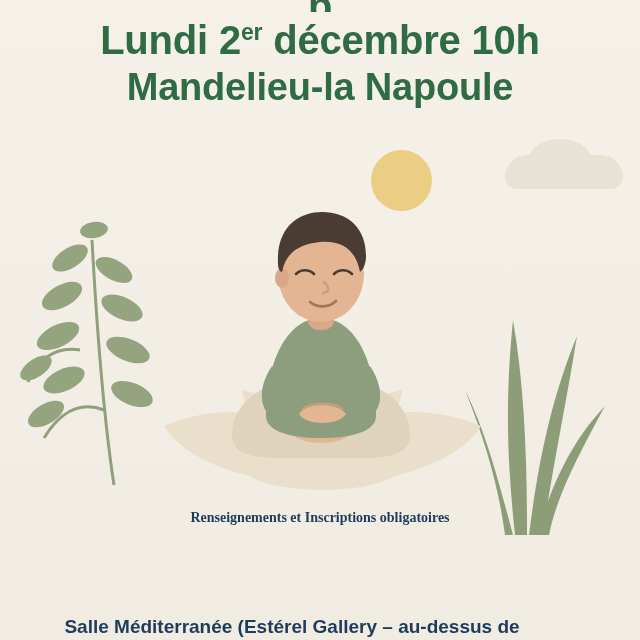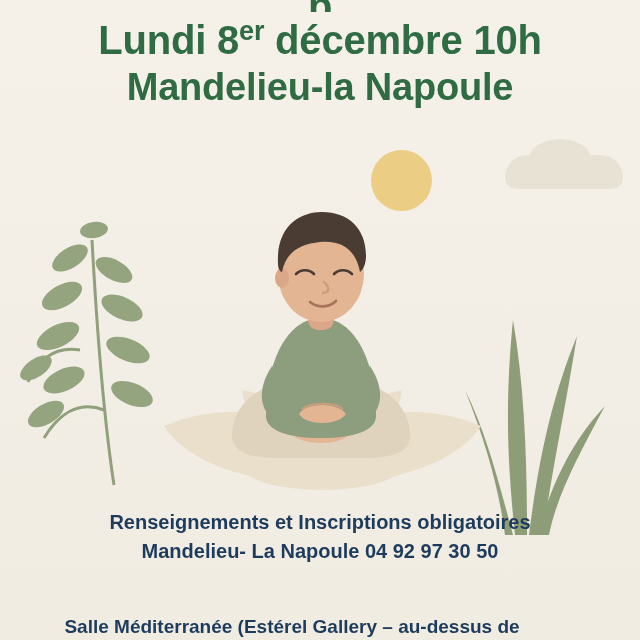--- a/index.html
+++ b/index.html
@@ -40,21 +40,21 @@
     font-size: 40px;
     height: 18px;
     overflow: hidden;
     line-height: 0.62;
   }
   .heading-1 {
     font-size: 40px;
     margin-top: 6px;
   }
   .heading-1 sup {
-    font-size: 27px;
+    font-size: 23px;
     vertical-align: super;
     line-height: 0;
   }
   .heading-2 {
     font-size: 38px;
     margin-top: 3px;
   }
 
   
   .sun {
@@ -119,22 +119,23 @@
     position: absolute;
     left: 0;
     top: 508px;
     width: 640px;
     text-align: center;
     z-index: 5;
   }
   .info-line {
     color: #1d3b5c;
     font-weight: bold;
-    font-size: 20px;
+    font-size: 14px;
     line-height: 1.45;
+    font-family: Liberation Serif, serif;
   }
   .venue-block {
     position: absolute;
     left: 0;
     top: 614px;
     width: 584px;
     text-align: center;
     z-index: 5;
     height: 26px;
     overflow: hidden;
@@ -146,21 +147,21 @@
     line-height: 1.35;
   }
 </style>
 </head>
 <body>
 
 <div class="poster">
 
   <div class="heading-block">
     <div class="heading-line heading-clip">p</div>
-    <div class="heading-line heading-1"><span>Lundi 8</span><sup>er</sup><span> décembre 10h</span></div>
+    <div class="heading-line heading-1"><span>Lundi 2</span><sup>er</sup><span> décembre 10h</span></div>
     <div class="heading-line heading-2">Mandelieu-la Napoule</div>
   </div>
 
   <div class="sun"></div>
 
   <div class="cloud cloud-a"></div>
 
   <div class="plant plant-left">
     <svg width="160" height="290" viewBox="0 0 160 290" xmlns="http://www.w3.org/2000/svg">
       <g stroke="#8fa07b" stroke-width="3" fill="none">
@@ -234,20 +235,19 @@
       <path d="M138 84 C 143 79, 151 79, 156 84" fill="none" stroke="#4a3b33" stroke-width="2.6" stroke-linecap="round"></path>
 
       <path d="M128 92 C 134 98, 134 102, 127 103" fill="none" stroke="#cc9d7c" stroke-width="2.4" stroke-linecap="round"></path>
 
       <path d="M114 112 C 121 118, 133 118, 140 111" fill="none" stroke="#a9725a" stroke-width="2.6" stroke-linecap="round"></path>
     </svg>
   </div>
 
   <div class="info-block">
     <div class="info-line">Renseignements et Inscriptions obligatoires</div>
-    <div class="info-line">Mandelieu- La Napoule 04 92 97 30 50</div>
   </div>
 
   <div class="venue-block">
     <div class="venue-line">Salle Méditerranée (Estérel Gallery – au-dessus de</div>
   </div>
 
 </div>
 
 </body></html>

